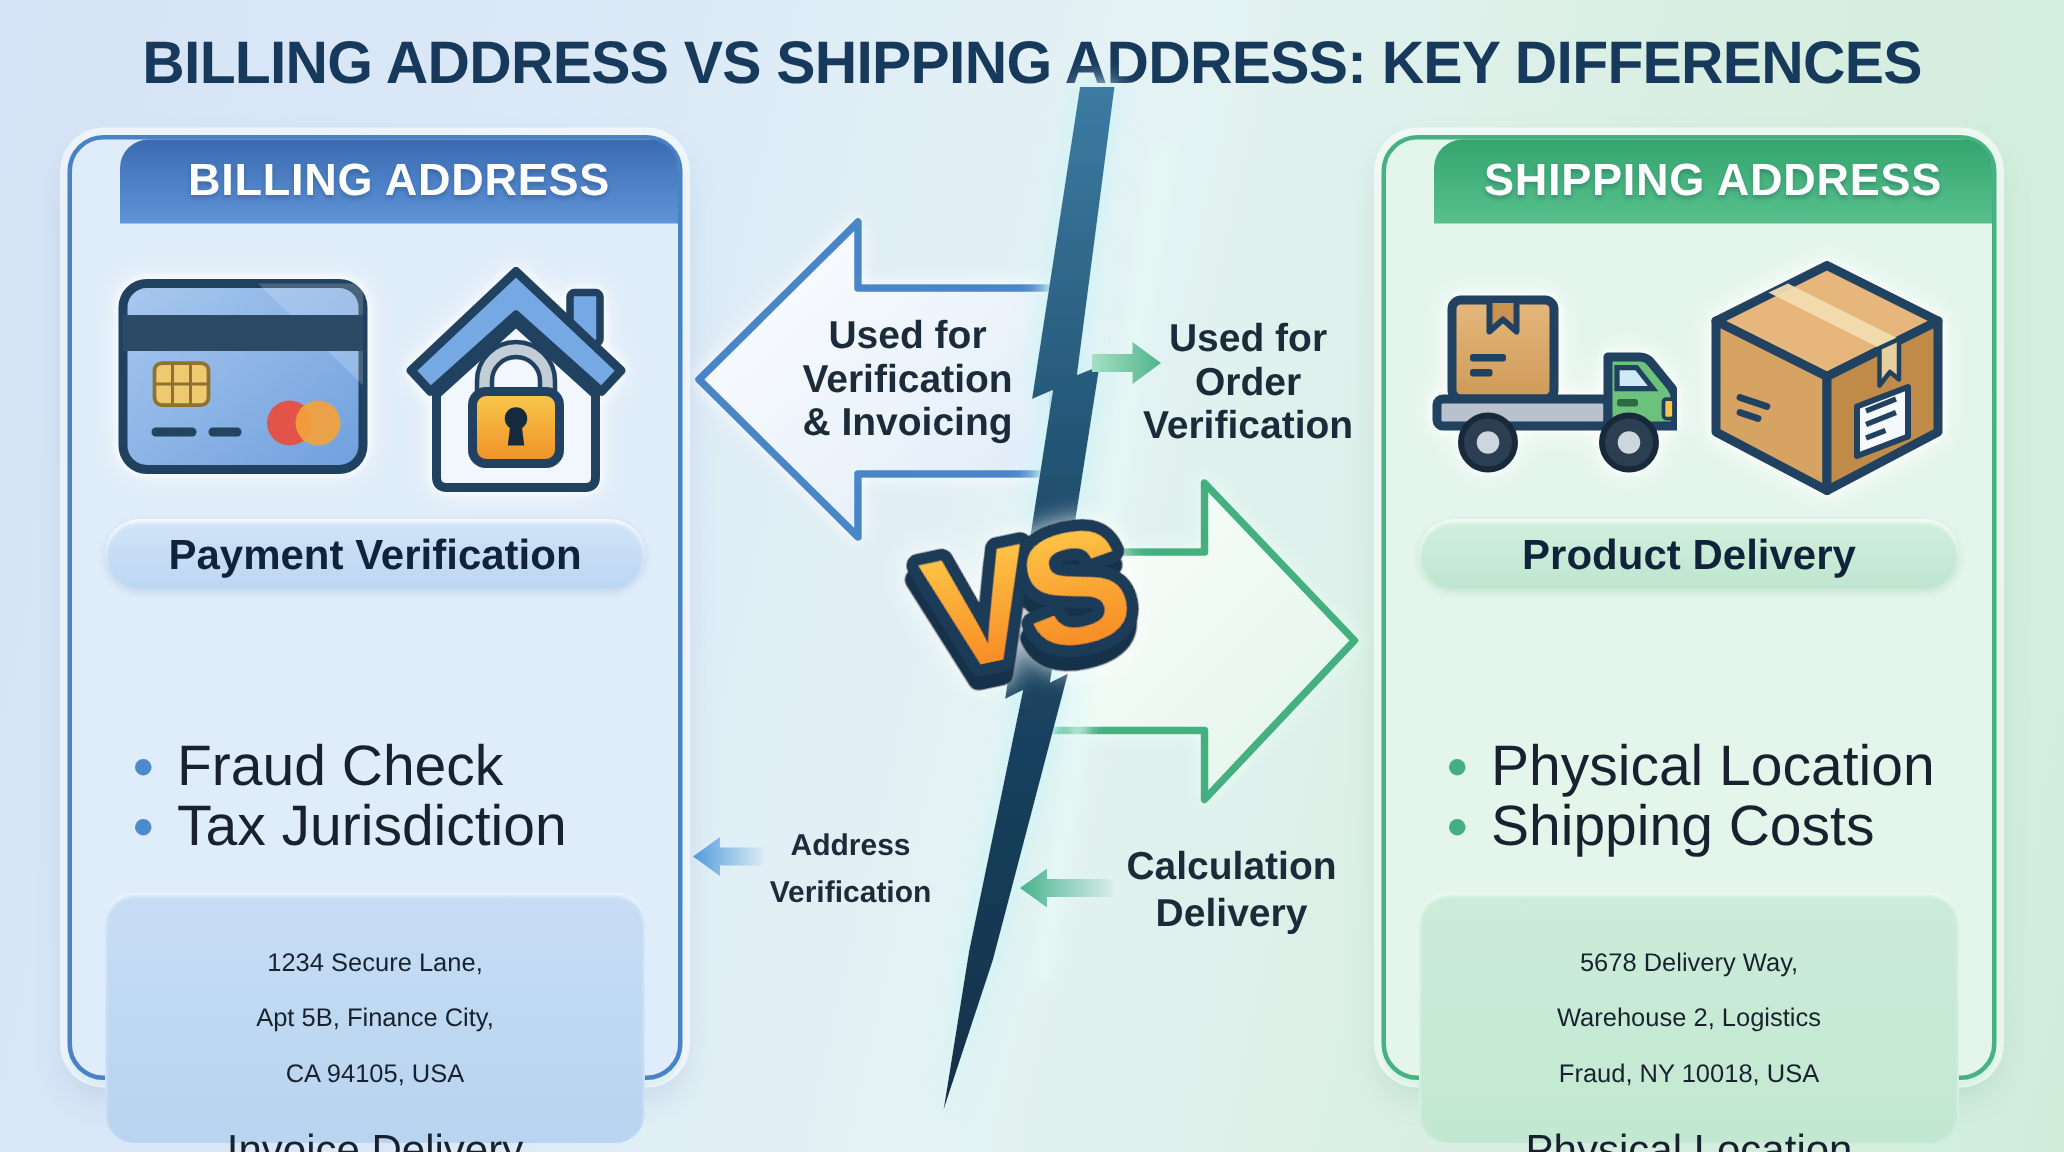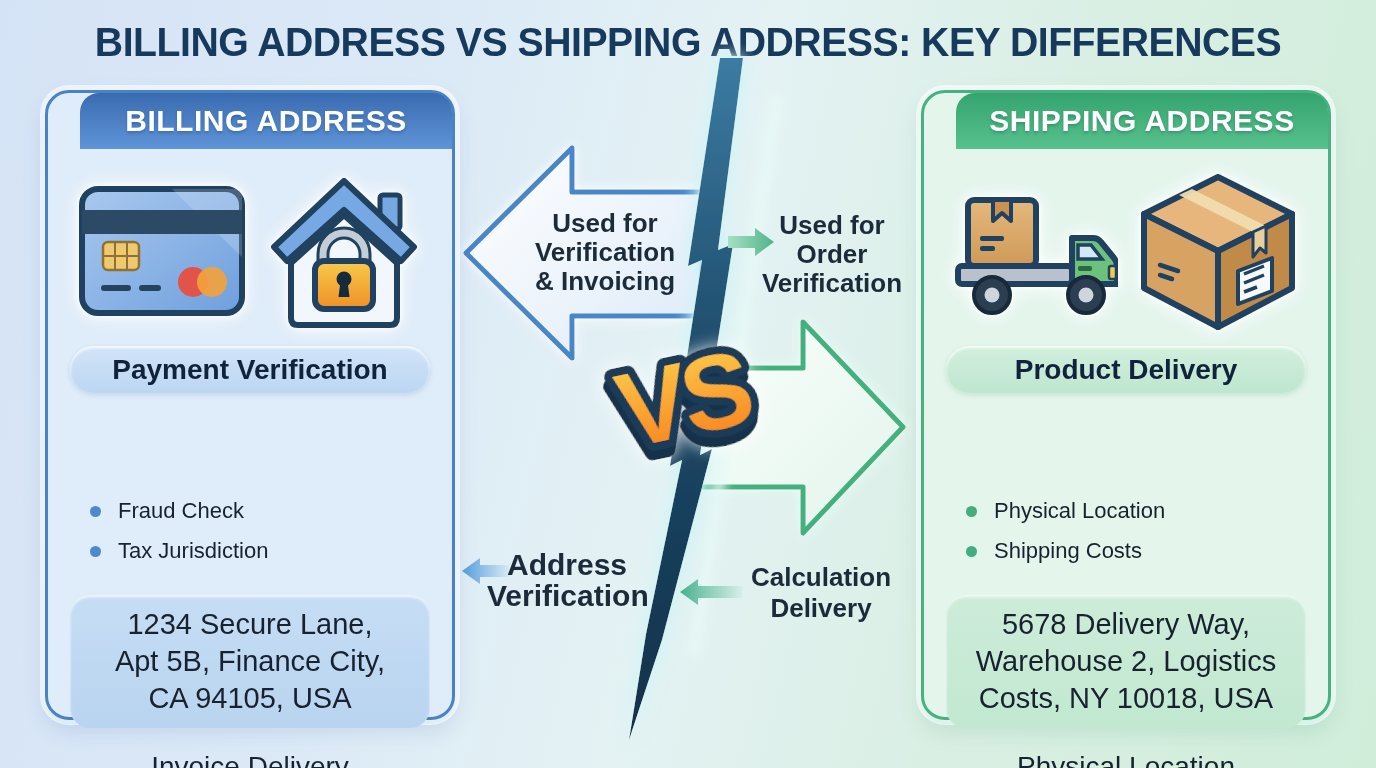--- a/index.html
+++ b/index.html
@@ -41,50 +41,50 @@
   .icon{filter:drop-shadow(0 0 3px #fff) drop-shadow(0 0 9px rgba(255,255,255,.85));}
   .tag-pill{
     position:absolute;top:253px;left:22px;right:22px;height:47px;border-radius:26px;
     display:flex;align-items:center;justify-content:center;
     font-size:28px;font-weight:bold;color:#10233a;
   }
   .billing .tag-pill{background:linear-gradient(180deg,#d2e4f8,#bcd6f2);box-shadow:inset 0 2px 3px rgba(255,255,255,.9),0 2px 5px rgba(90,130,180,.2);}
   .shipping .tag-pill{background:linear-gradient(180deg,#d2efdd,#bee6cf);box-shadow:inset 0 2px 3px rgba(255,255,255,.9),0 2px 5px rgba(80,160,120,.2);}
   .bullets{
     position:absolute;top:402px;left:42px;right:16px;margin:0;padding:0;list-style:none;
-    display:flex;flex-direction:column;gap:8px;font-size:22px;color:#17222e;
+    display:flex;flex-direction:column;gap:8px;font-size:38px;color:#17222e;
   }
   .bullets li{display:flex;align-items:center;gap:17px;height:32px;}
   .dot{width:11px;height:11px;border-radius:50%;flex:0 0 auto;}
   .billing .dot{background:#4c8ace;}
   .shipping .dot{background:#43ae7f;}
   .address-box{
-    position:absolute;top:502px;left:22px;right:22px;height:133px;border-radius:20px;
+    position:absolute;top:502px;left:22px;right:22px;height:167px;border-radius:20px;
     display:flex;flex-direction:column;justify-content:center;text-align:center;
-    font-size:29px;line-height:37px;color:#17222e;
+    font-size:17px;line-height:37px;color:#17222e;
   }
   .billing .address-box{background:linear-gradient(180deg,#c6ddf4,#b9d4f0);box-shadow:inset 0 2px 3px rgba(255,255,255,.8);}
   .shipping .address-box{background:linear-gradient(180deg,#cdecd9,#c2e8d1);box-shadow:inset 0 2px 3px rgba(255,255,255,.8);}
   .card-footer{
     position:absolute;top:658px;left:0;right:0;text-align:center;
     font-size:28px;color:#17222e;
   }
   
   .card{overflow:visible;}
   .card .tag-pill,.card .bullets,.card .address-box,.card .card-footer,.card .icon-row{position:absolute;}
   
   
   .mid-layer{position:absolute;inset:0;z-index:1;}
   .mid-label{
     position:absolute;z-index:2;text-align:center;font-weight:bold;color:#1c2b3a;
   }
   .mid-label .line{display:block;}
   #lbl-flow-left{left:505px;top:209px;width:200px;font-size:26px;line-height:29px;}
   #lbl-flow-right{left:752px;top:211px;width:160px;font-size:26px;line-height:29px;}
-  #lbl-addr-verif{left:487px;top:549px;width:160px;font-size:30px;line-height:31px;}
+  #lbl-addr-verif{left:487px;top:549px;width:160px;font-size:20px;line-height:31px;}
   #lbl-del-calc{left:737px;top:562px;width:168px;font-size:26px;line-height:31px;}
 </style>
 </head>
 <body>
 
 <div class="canvas">
 
   <h1 class="page-title">BILLING ADDRESS VS SHIPPING ADDRESS: KEY DIFFERENCES</h1>
 
   <svg class="mid-layer" viewBox="0 0 1376 768" width="1376" height="768" aria-hidden="true">
@@ -293,19 +293,19 @@
       </li>
       <li>
         <span class="dot"></span>
         <span>Shipping Costs</span>
       </li>
     </ul>
 
     <div class="address-box">
       <span>5678 Delivery Way,</span>
       <span>Warehouse 2, Logistics</span>
-      <span>Costs, NY 10018, USA</span>
+      <span>Fraud, NY 10018, USA</span>
     </div>
 
     <div class="card-footer">Physical Location</div>
   </section>
 
 </div>
 
 </body></html>

